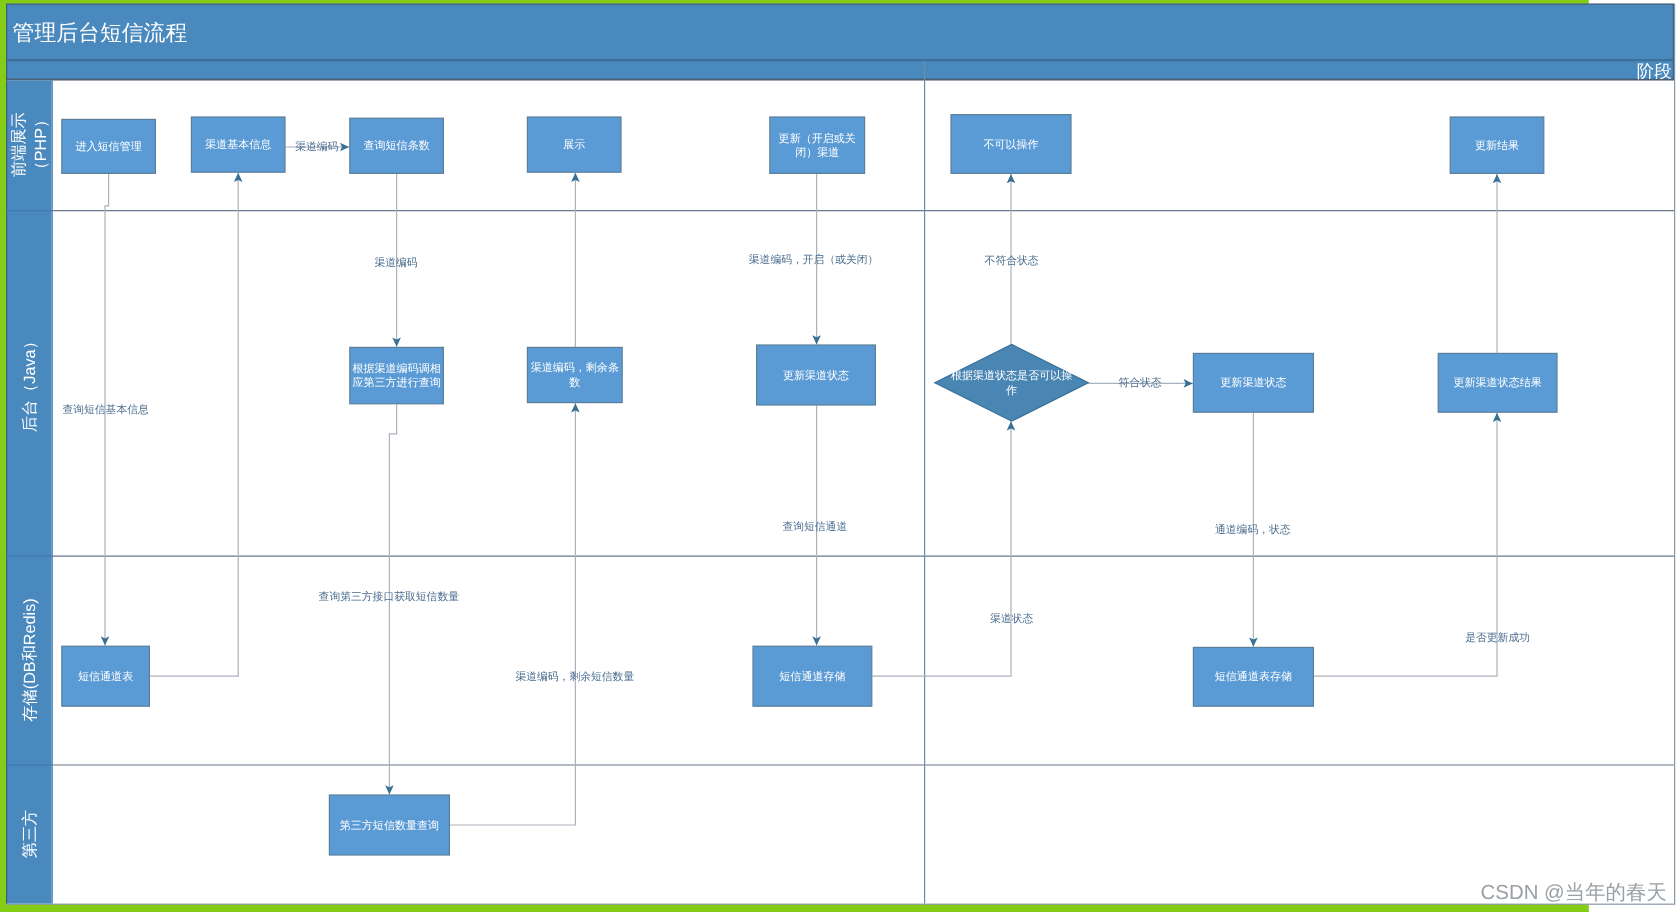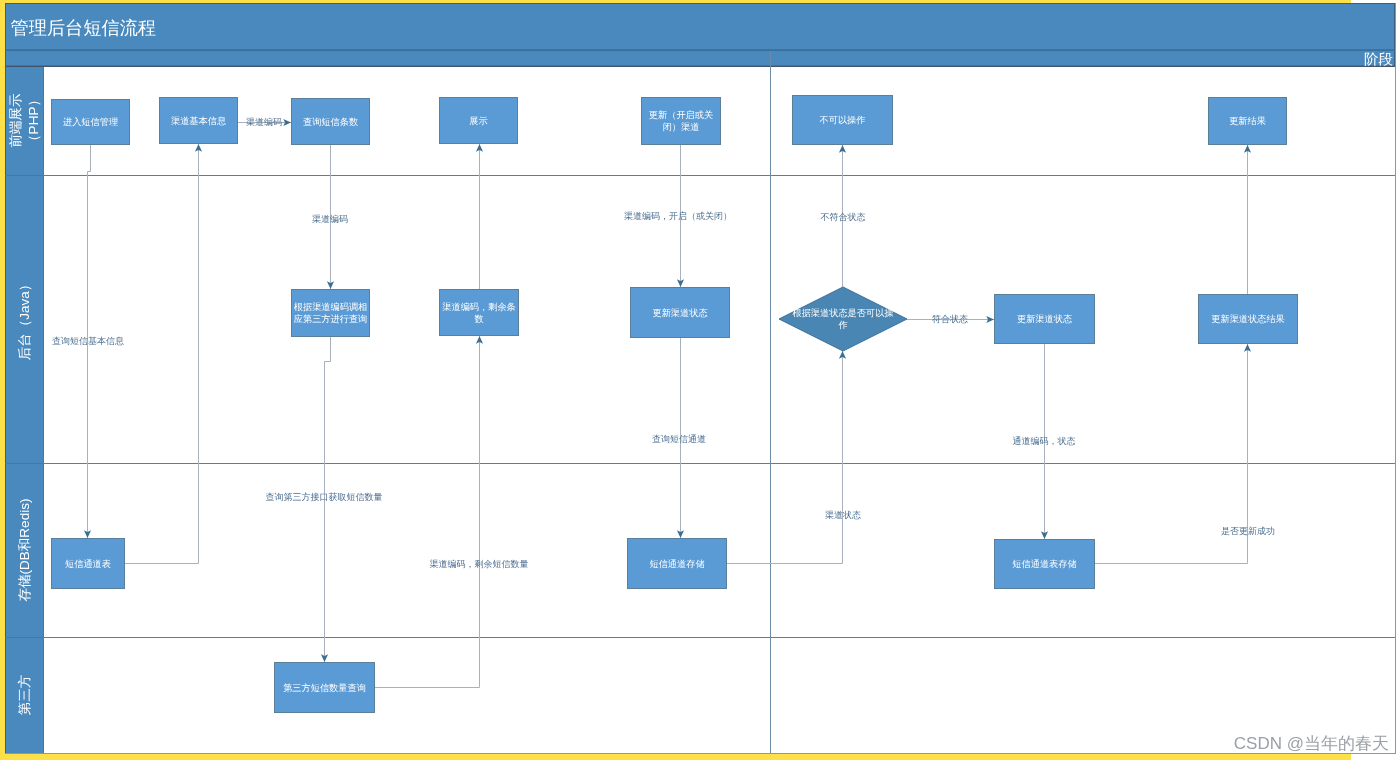--- a/index.html
+++ b/index.html
@@ -1,19 +1,19 @@
 <!DOCTYPE html>
 <html lang="zh"><head>
 <meta charset="utf-8">
 <title>管理后台短信流程</title>
 <style>
   html,body{margin:0;padding:0;background:#ffffff;}
   body{width:1400px;height:760px;overflow:hidden;
        font-family:"Liberation Sans","DejaVu Sans",sans-serif;}
-  #stage{position:absolute;left:0;top:0;width:1324px;height:760px;background:#fde047;padding-left:27px;}
+  #stage{position:absolute;left:0;top:0;width:1324px;height:760px;background:#84cc16;}
   svg#diagram{position:absolute;left:0;top:0;display:block;}
   .lane-label{font-size:13.5px;fill:#ffffff;}
   .phase-label{font-size:14.5px;fill:#ffffff;}
   .title-text{font-size:18.2px;fill:#ffffff;}
   .node-text{font-size:9.2px;fill:#ffffff;}
   .edge-text{font-size:9px;fill:#4a6c8f;}
   .wm-text{font-size:17px;fill:#9aa0a6;}
 </style>
 </head>
 <body>

